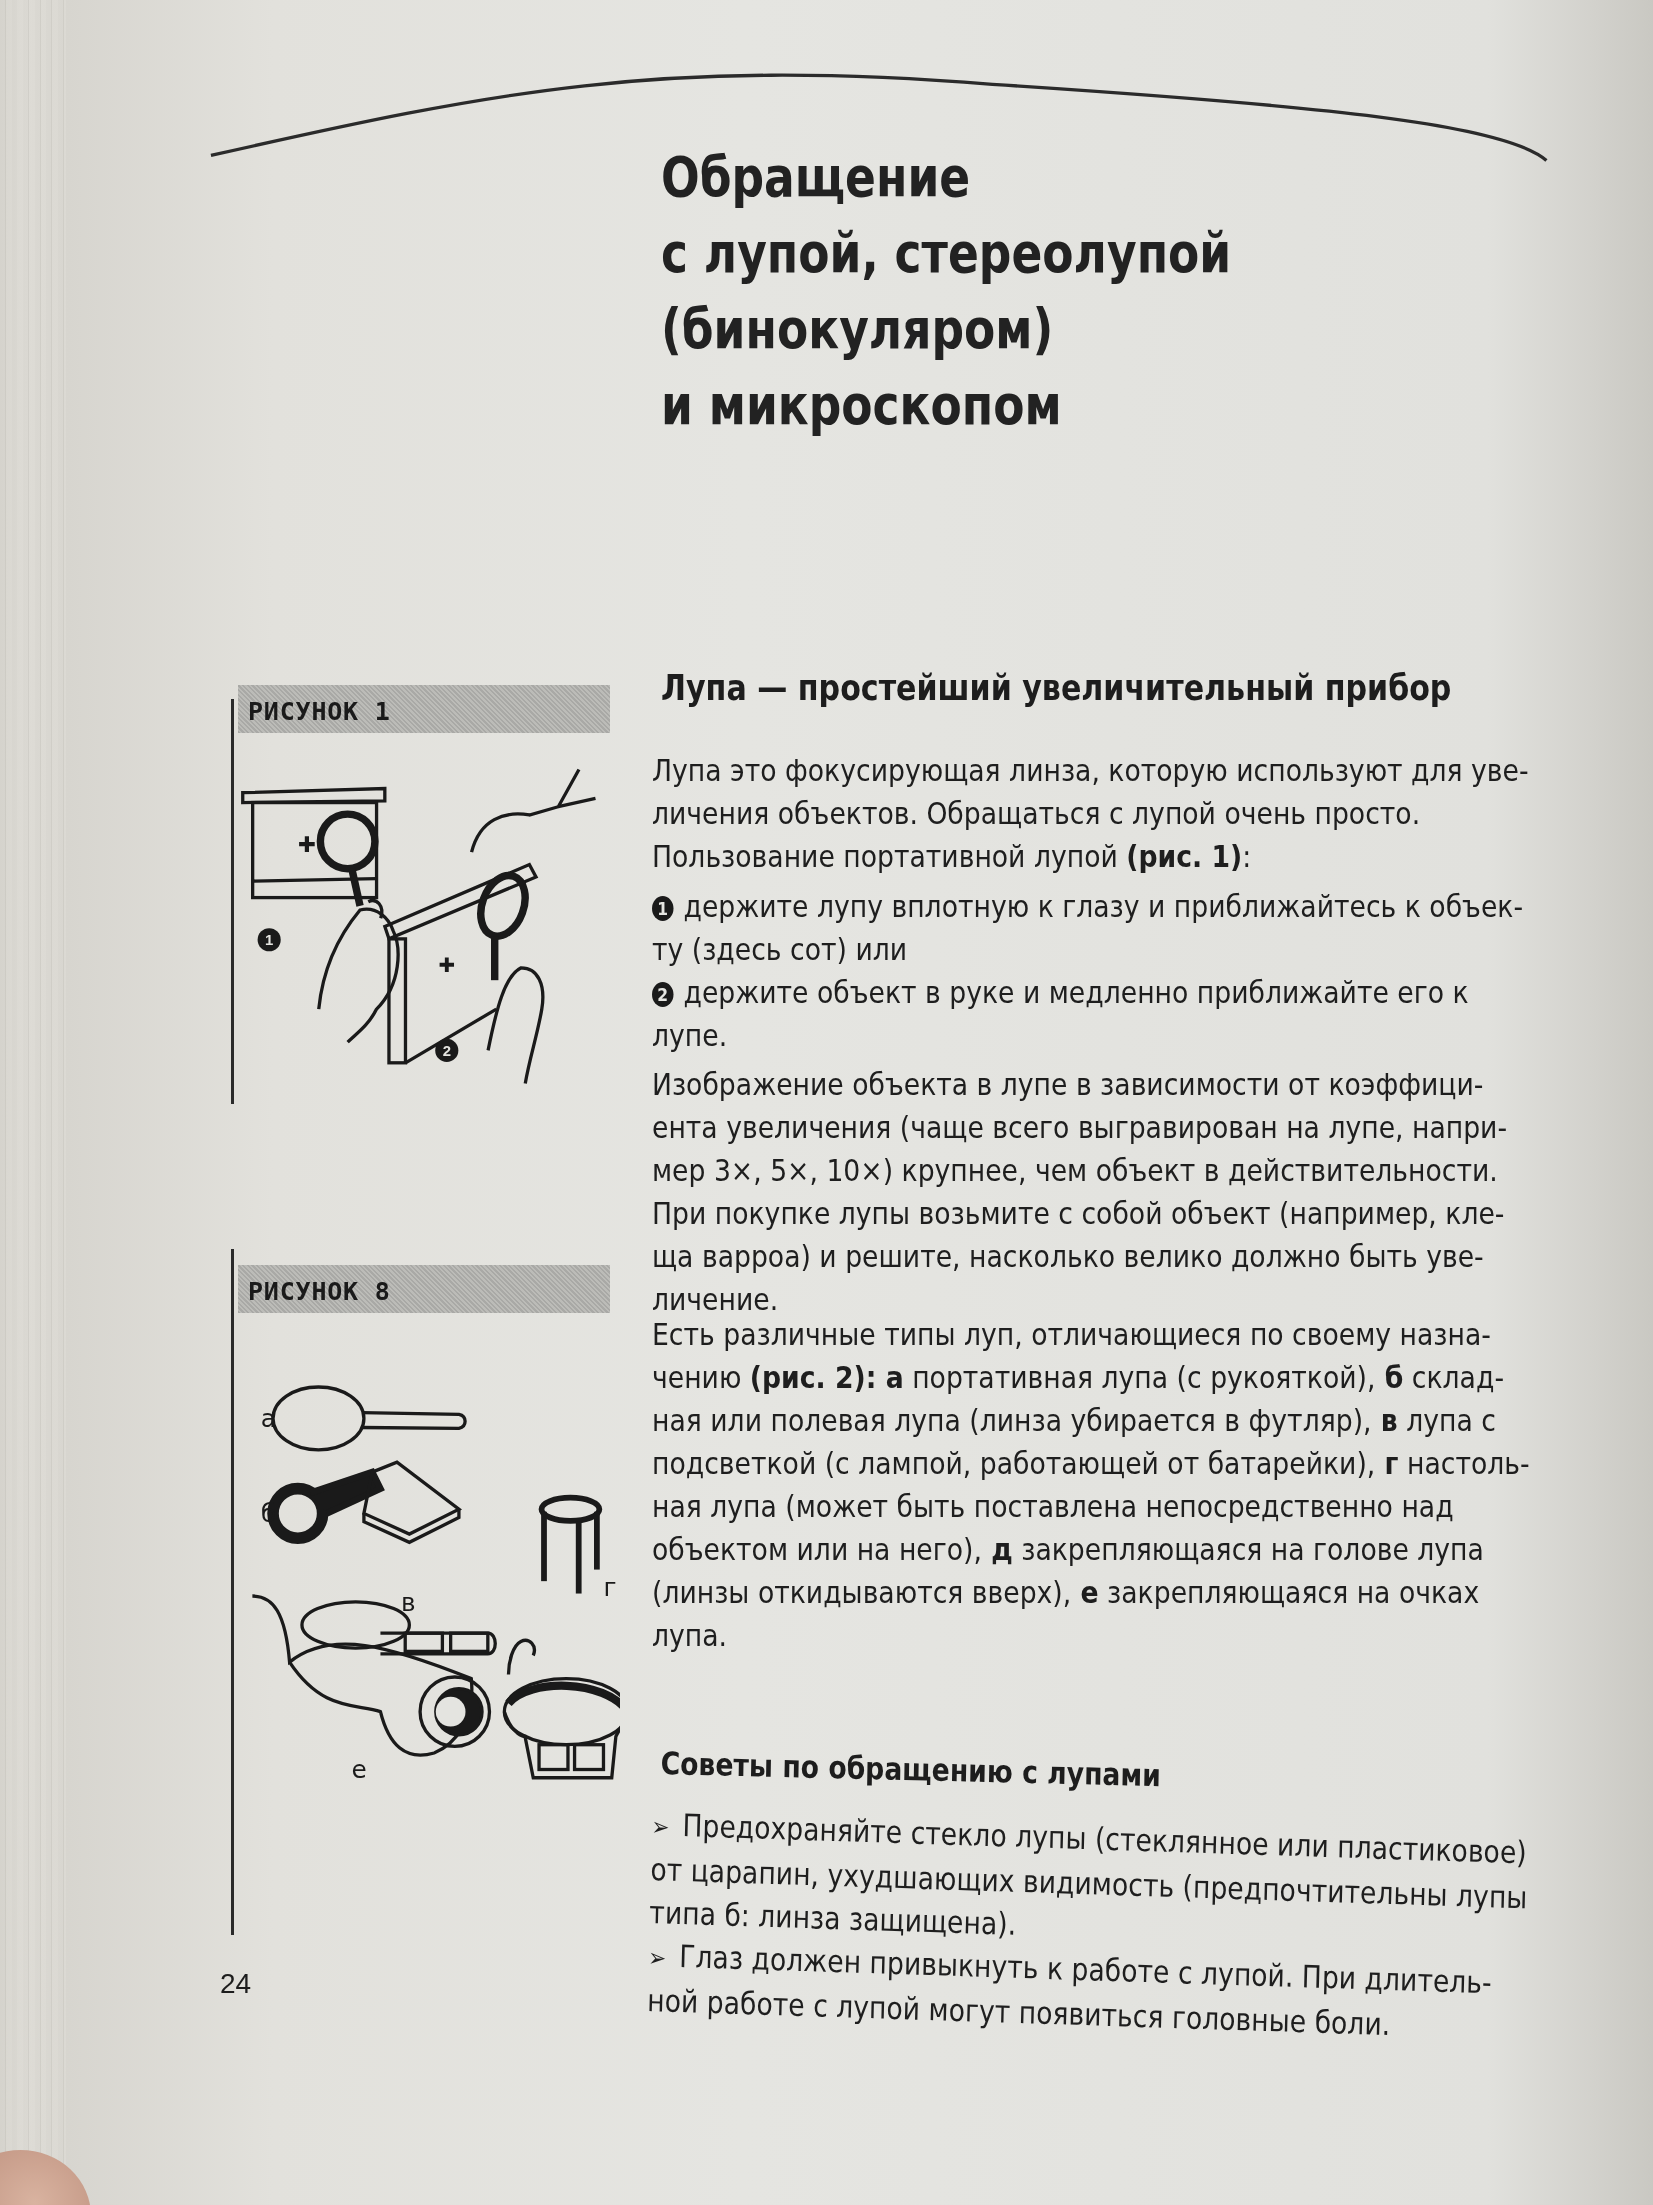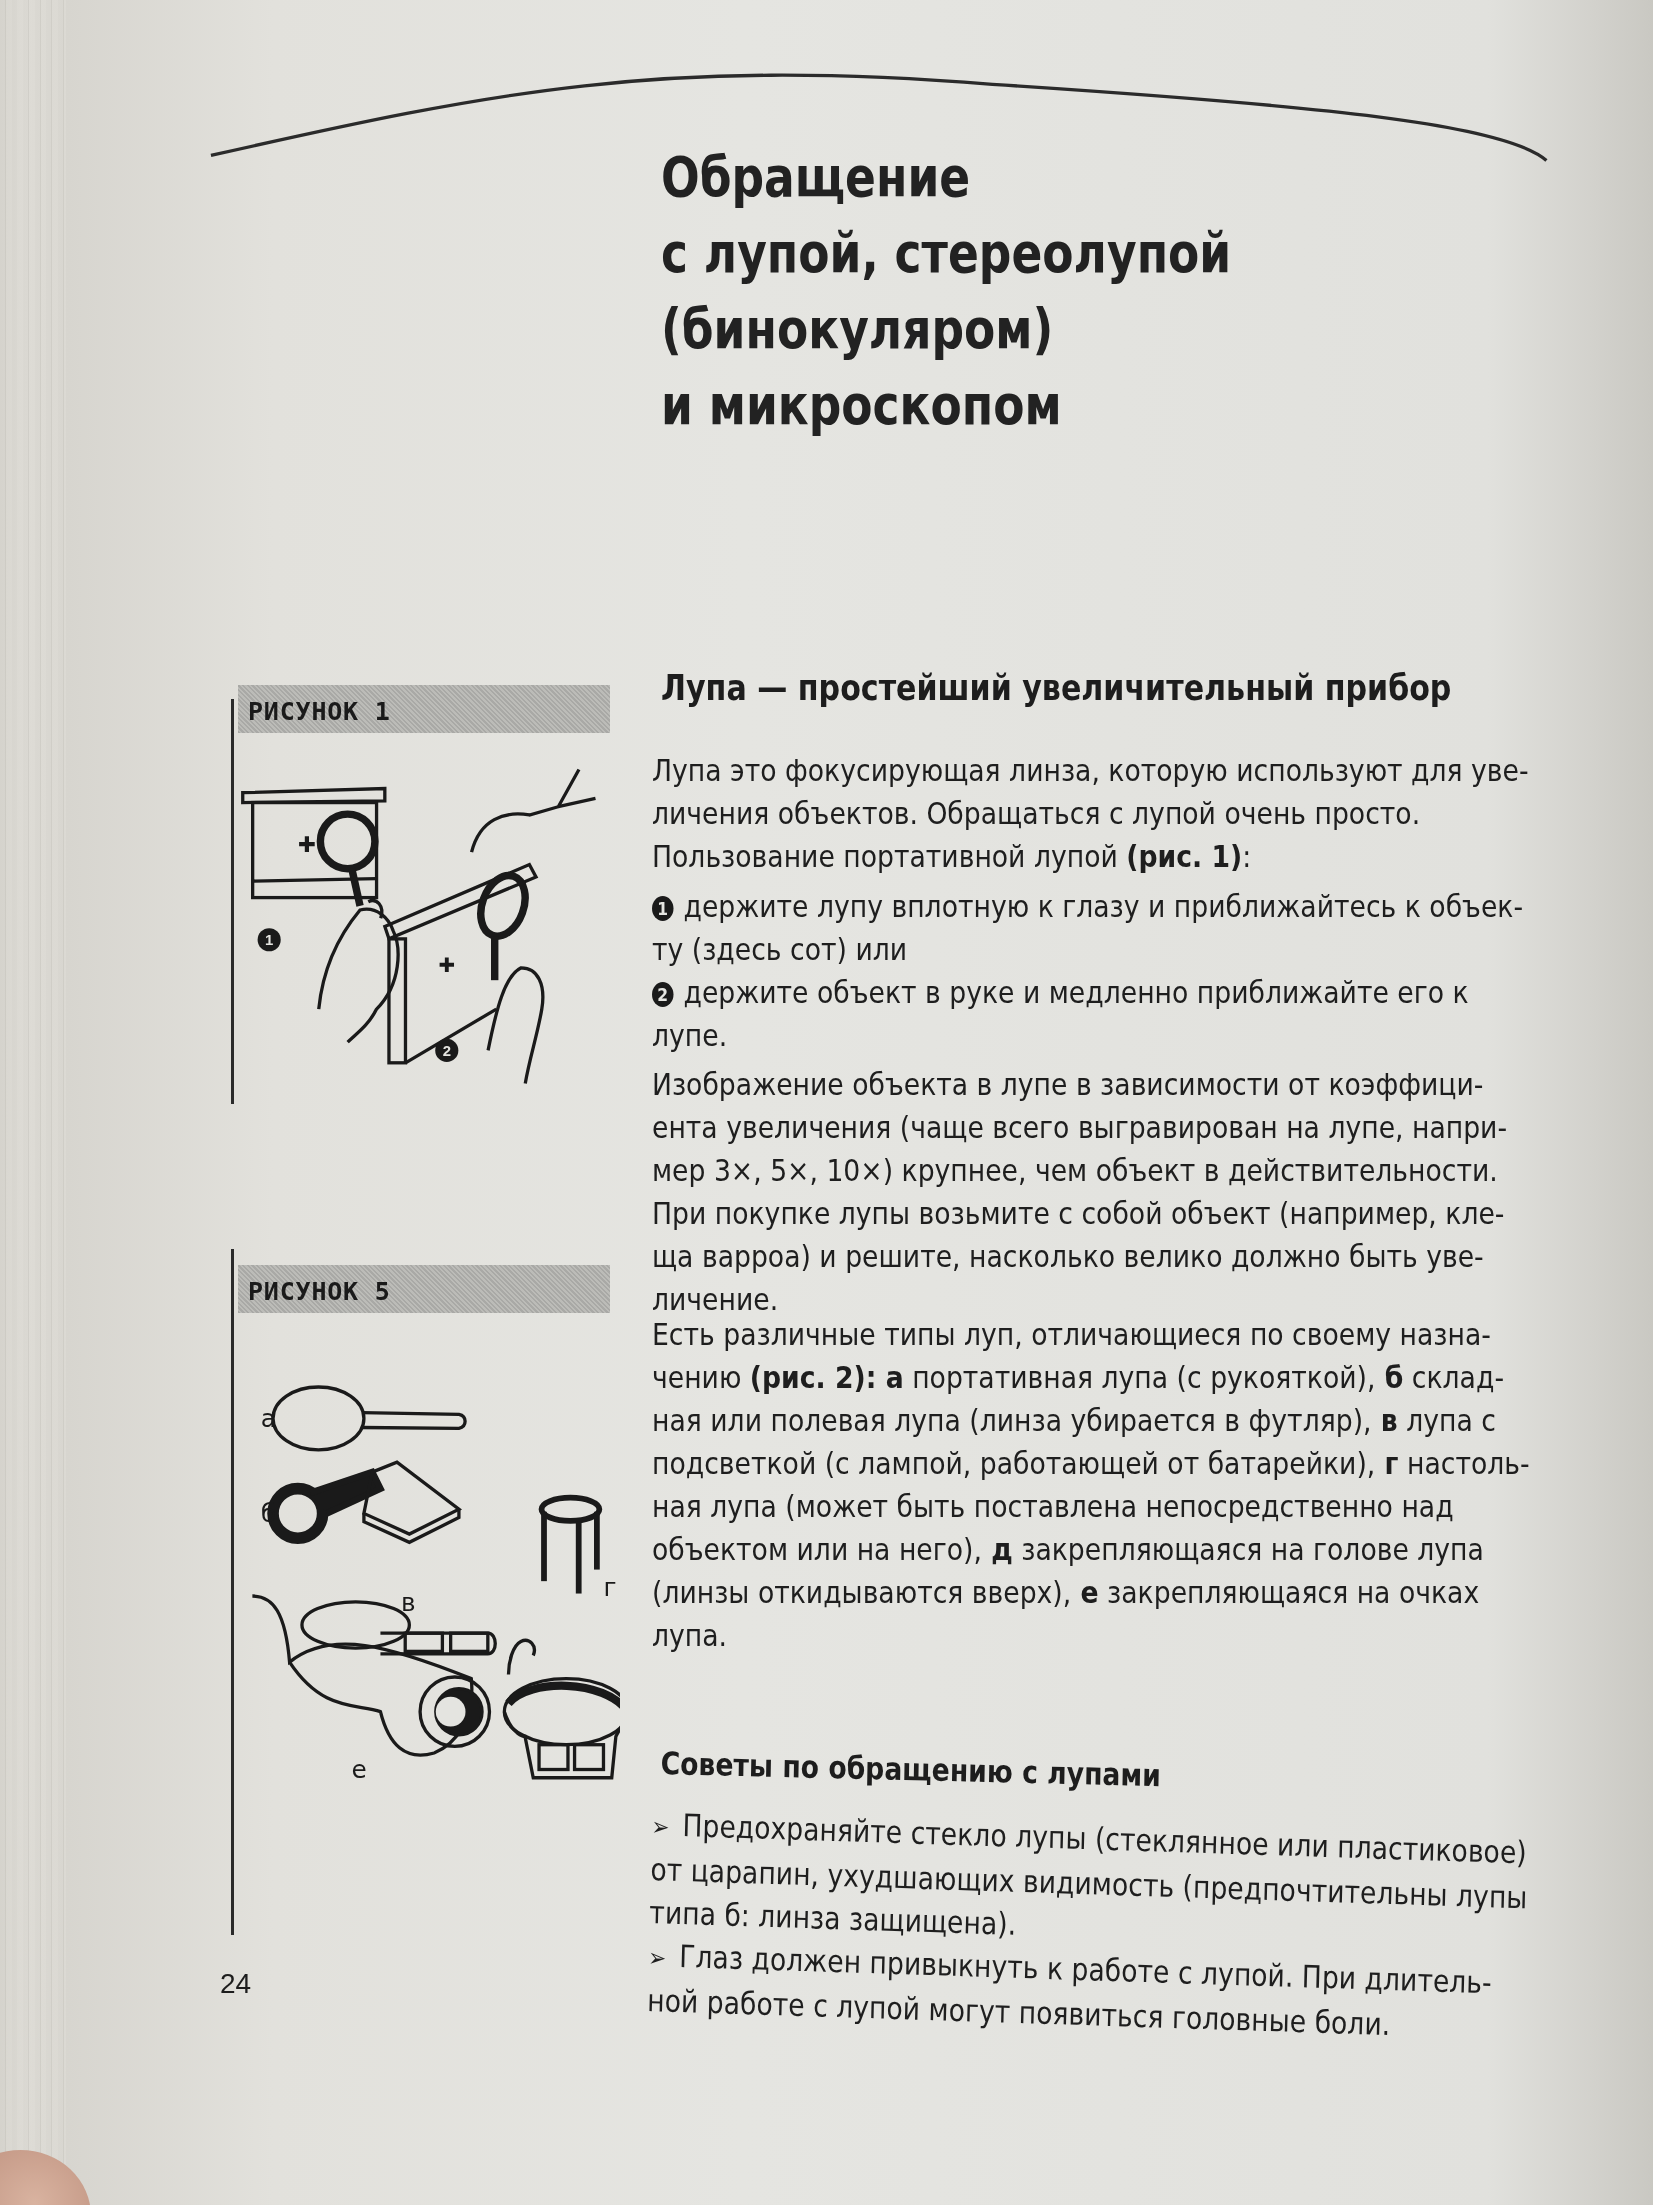--- a/index.html
+++ b/index.html
@@ -83,21 +83,21 @@
   </g>
   <g>
     <circle cx="45" cy="216" r="14" fill="#1a1a1a"></circle>
     <text x="45" y="223" font-size="18" text-anchor="middle" fill="#e4e4e0" font-weight="bold">1</text>
     <circle cx="260" cy="350" r="14" fill="#1a1a1a"></circle>
     <text x="260" y="357" font-size="18" text-anchor="middle" fill="#e4e4e0" font-weight="bold">2</text>
   </g>
 </svg>
 
 <div class="fig-label" style="top:1265px;">
-  <span>РИСУНОК 5</span>
+  <span>РИСУНОК 8</span>
 </div>
 <svg class="figure" style="left:240px;top:1348px;" width="380" height="463" viewBox="0 0 460 560">
   <g stroke="#1a1a1a" fill="none" stroke-width="4">
 
     <ellipse cx="95" cy="85" rx="55" ry="38"></ellipse>
     <path d="M148,78 L265,80 C275,82 275,95 265,97 L148,96"></path>
 
     <circle cx="70" cy="200" r="30" stroke-width="14"></circle>
     <path d="M85,175 L160,150 L170,170 L105,200" stroke-width="8" fill="#1a1a1a"></path>
     <path d="M160,150 L190,138 L265,195 L205,225 L150,200 Z"></path>

